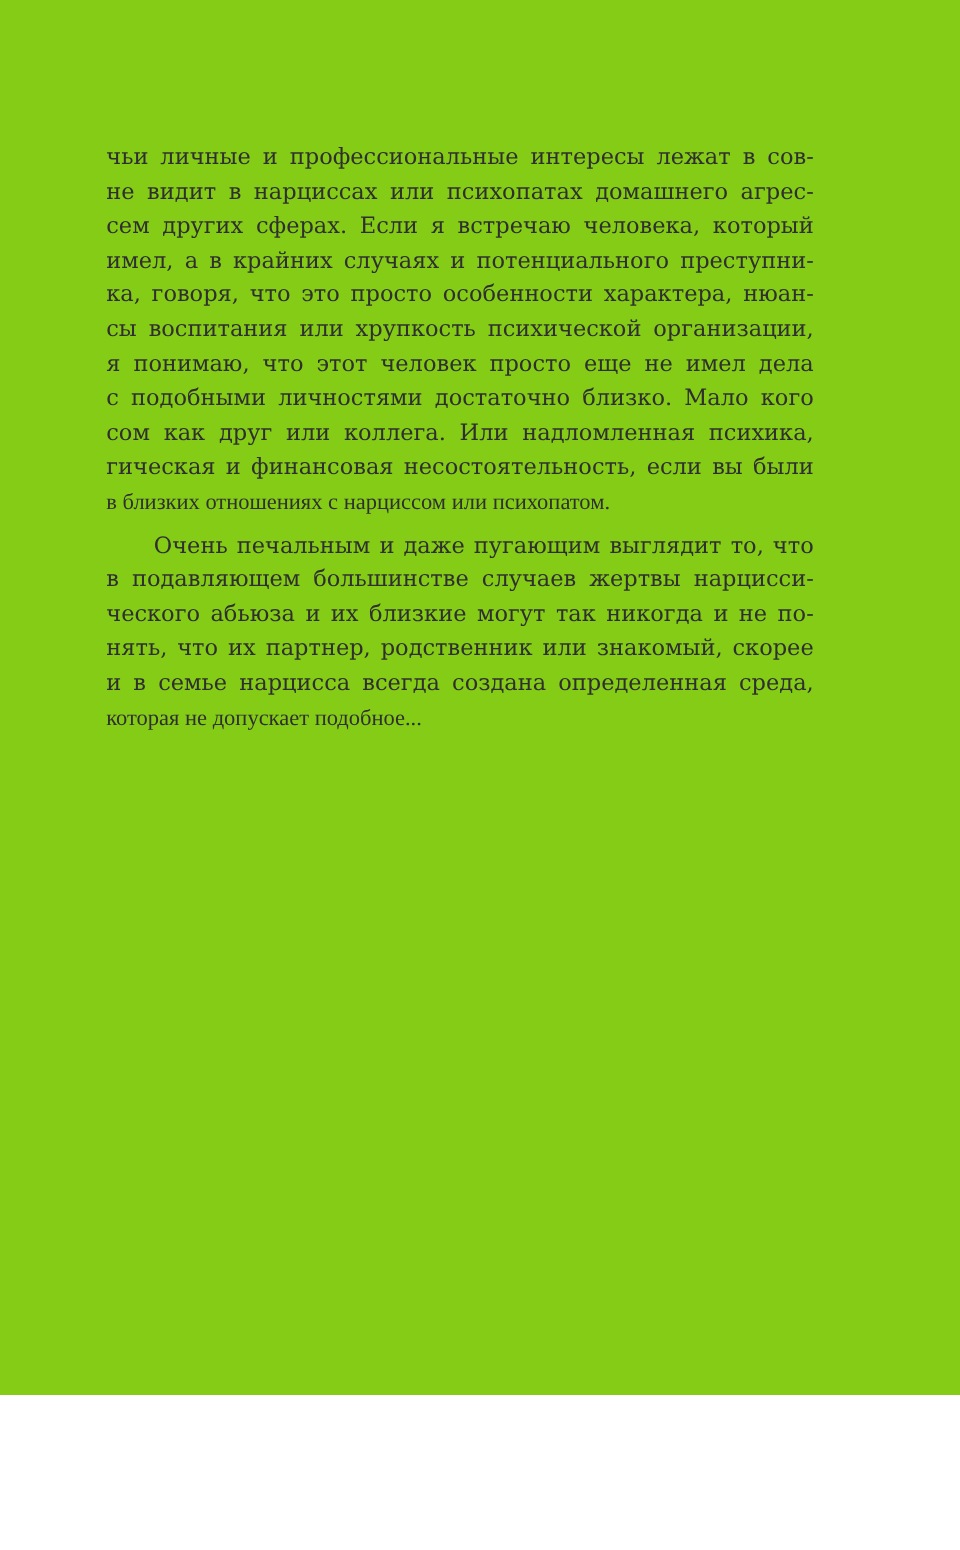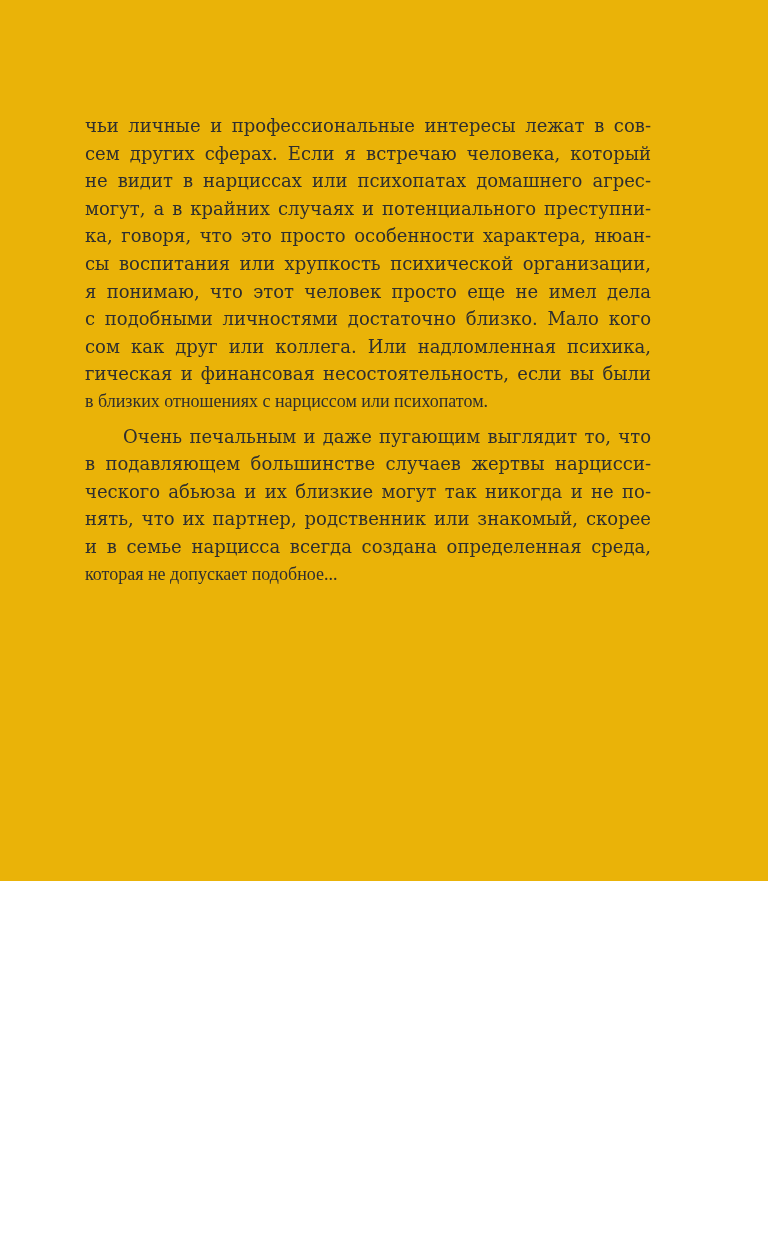--- a/index.html
+++ b/index.html
@@ -3,22 +3,22 @@
 <meta charset="utf-8">
 <style>
   html, body {
     margin: 0;
     padding: 0;
     background: #ffffff;
   }
   .page {
     position: relative;
     width: 768px;
-    height: 881px;
-    background: #eab308;
+    height: 1116px;
+    background: #84cc16;
     overflow: hidden;
   }
   .text-block {
     position: absolute;
     left: 85px;
     top: 112px;
     width: 566px;
     font-family: "DejaVu Serif", "Liberation Serif", serif;
     font-size: 18px;
     line-height: 27.6px;
@@ -36,23 +36,23 @@
     text-indent: 38px;
     margin-top: 7px;
   }
 </style>
 </head>
 <body>
 
 <div class="page">
   <div class="text-block" id="text-block">
       <div class="line">чьи личные и профессиональные интересы лежат в сов-</div>
+      <div class="line">не видит в нарциссах или психопатах домашнего агрес-</div>
       <div class="line">сем других сферах. Если я встречаю человека, который</div>
-      <div class="line">не видит в нарциссах или психопатах домашнего агрес-</div>
-      <div class="line">могут, а в крайних случаях и потенциального преступни-</div>
+      <div class="line">имел, а в крайних случаях и потенциального преступни-</div>
       <div class="line">ка, говоря, что это просто особенности характера, нюан-</div>
       <div class="line">сы воспитания или хрупкость психической организации,</div>
       <div class="line">я понимаю, что этот человек просто еще не имел дела</div>
       <div class="line">с подобными личностями достаточно близко. Мало кого</div>
       <div class="line">сом как друг или коллега. Или надломленная психика,</div>
       <div class="line">гическая и финансовая несостоятельность, если вы были</div>
       <div class="line last">в близких отношениях с нарциссом или психопатом.</div>
       <div class="line indent">Очень печальным и даже пугающим выглядит то, что</div>
       <div class="line">в подавляющем большинстве случаев жертвы нарцисси-</div>
       <div class="line">ческого абьюза и их близкие могут так никогда и не по-</div>

